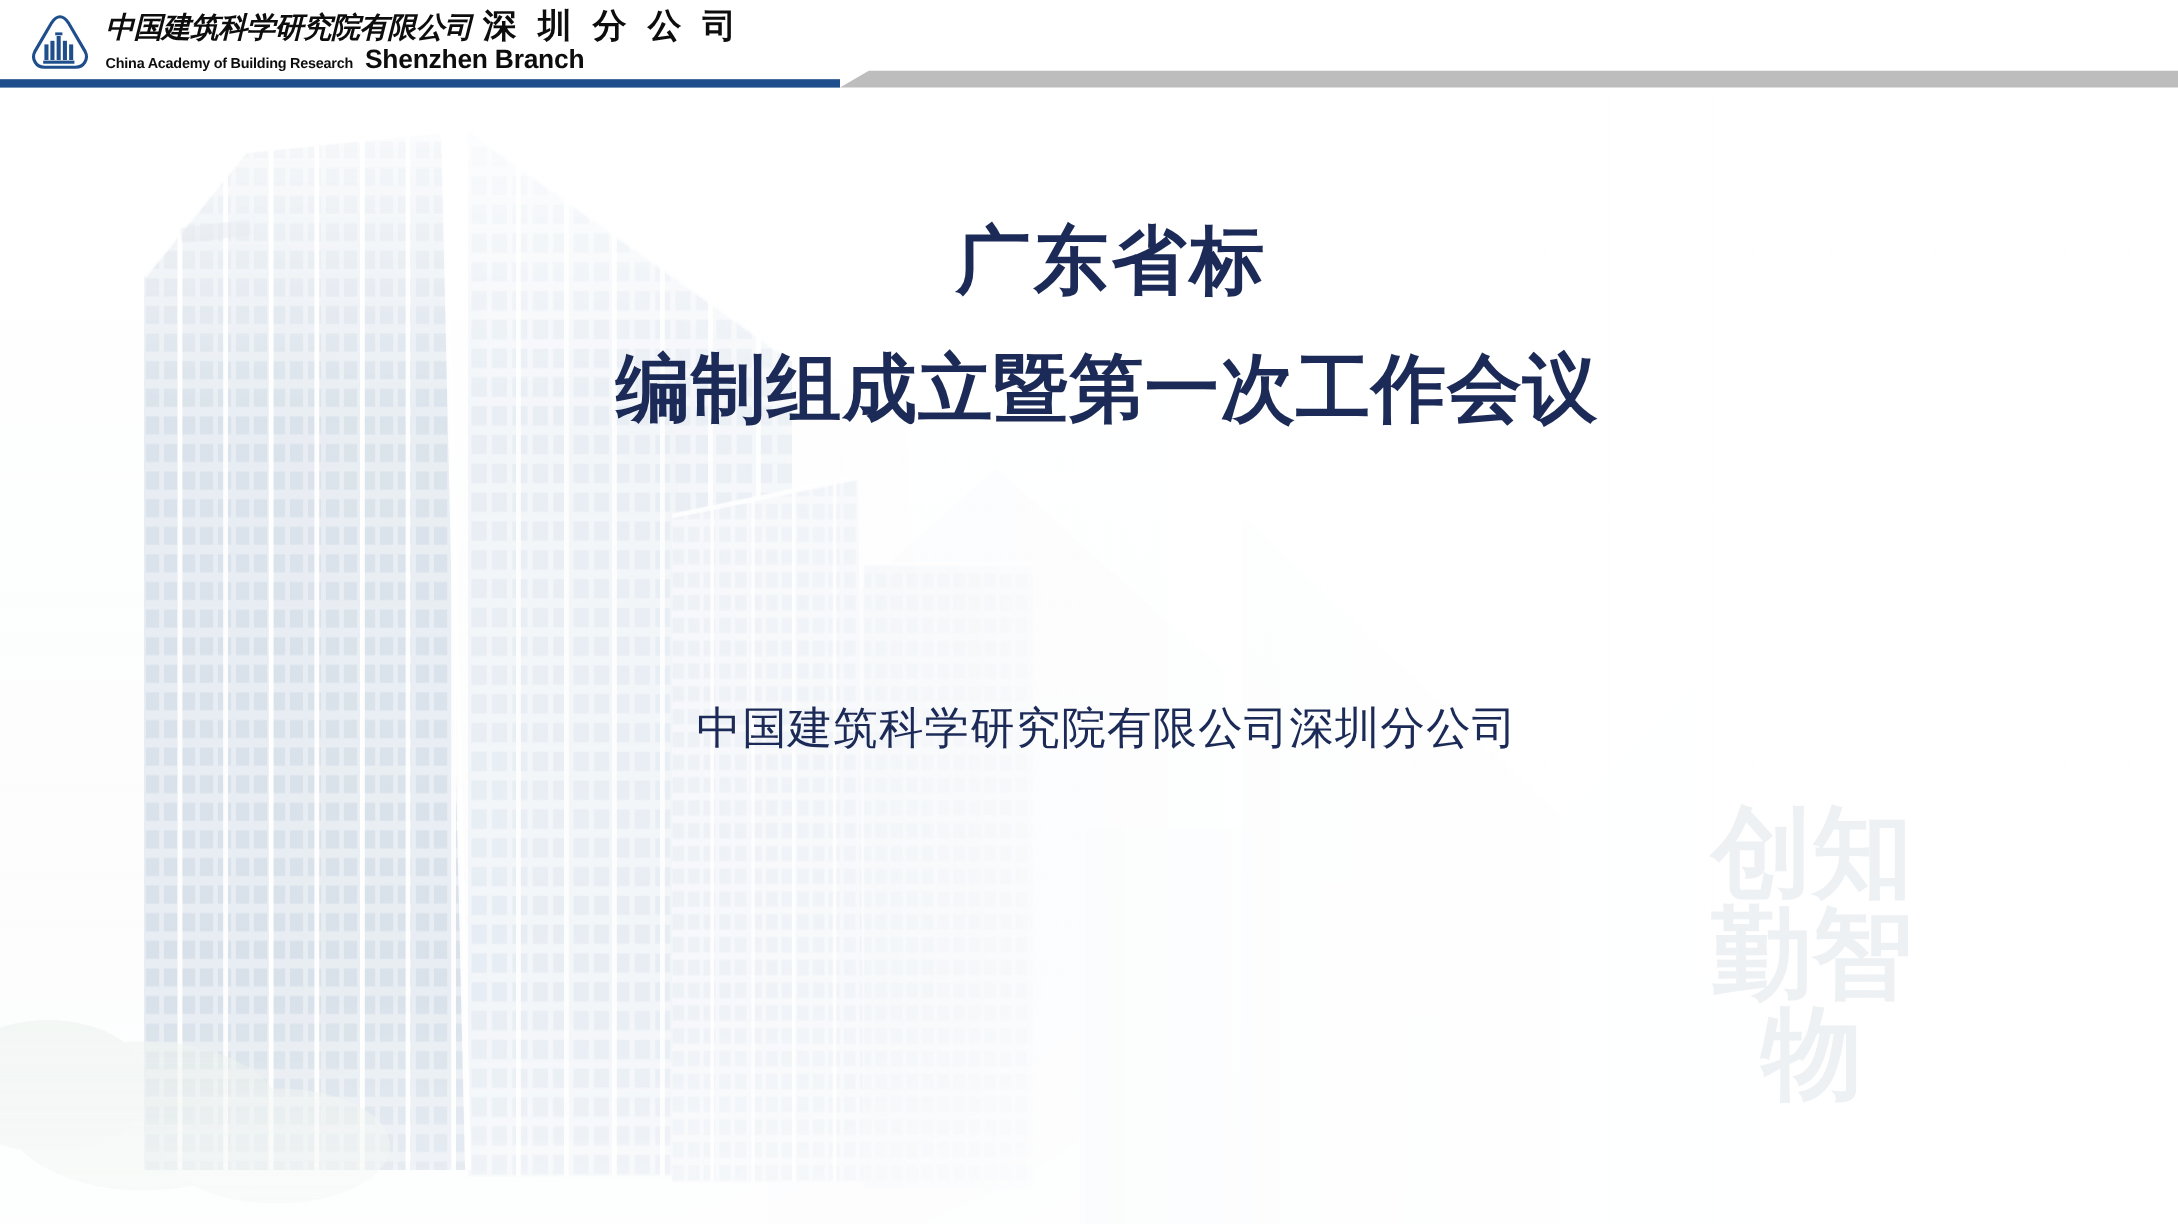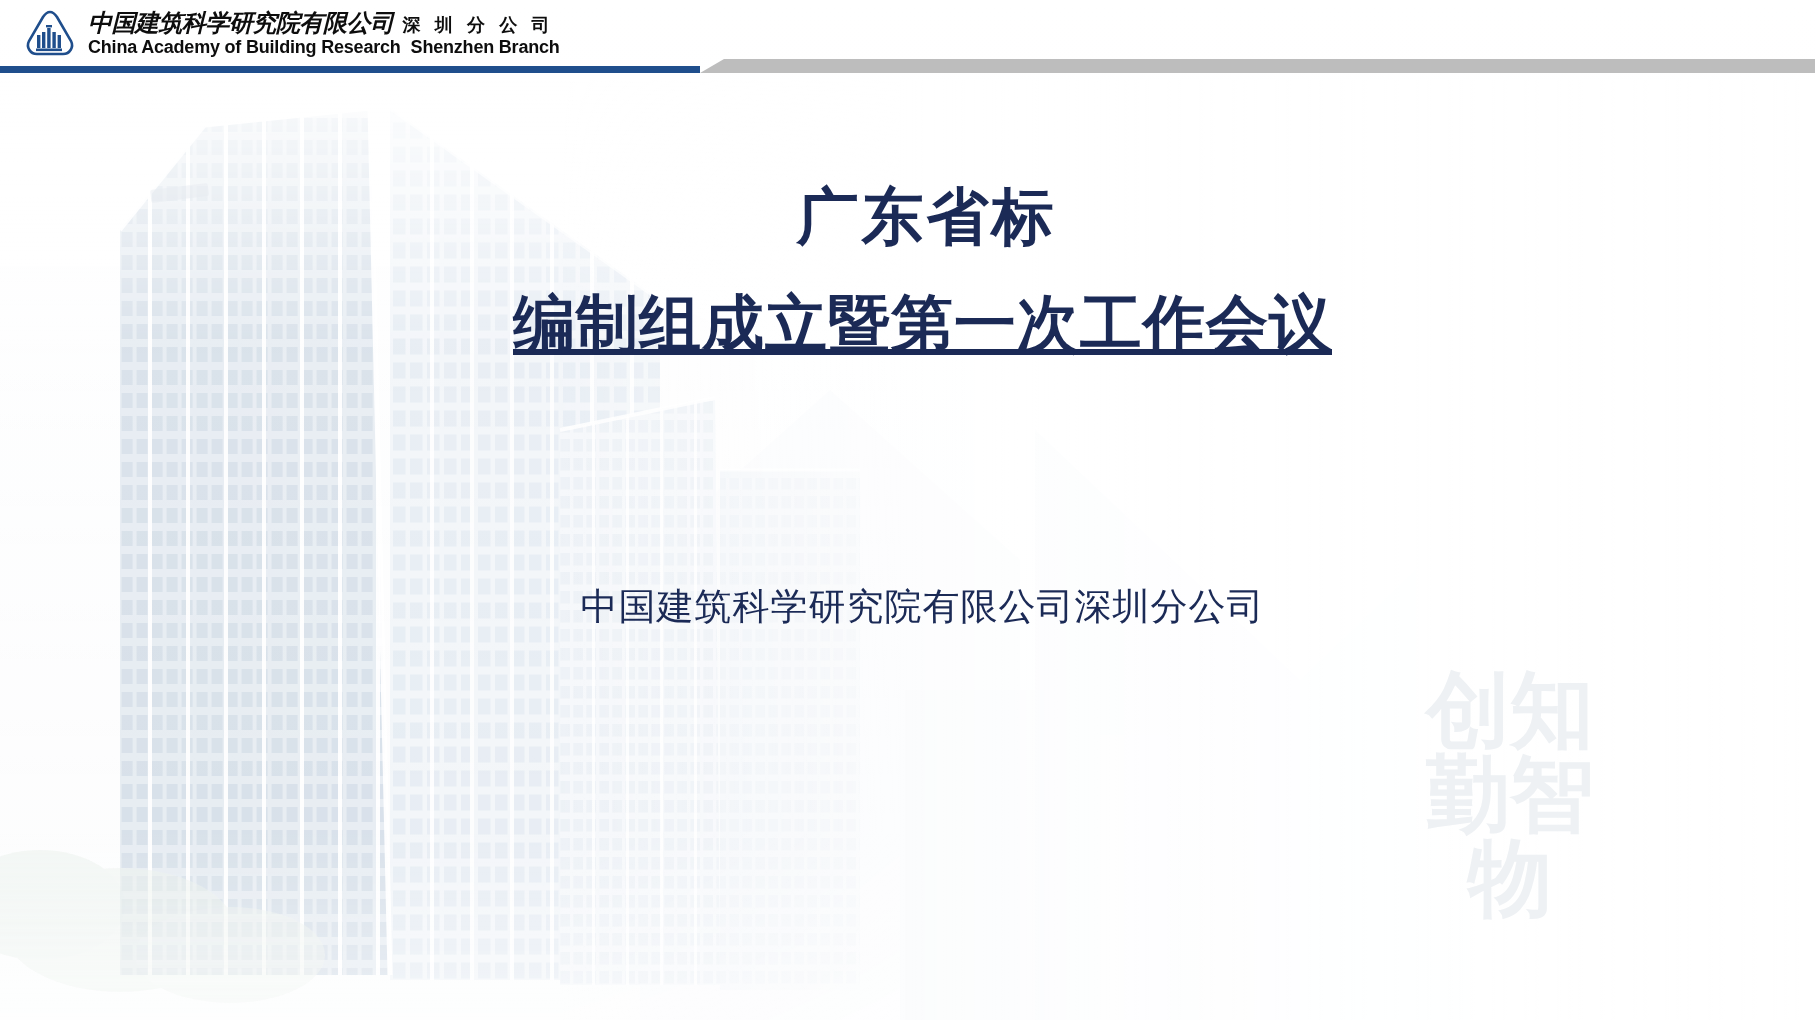--- a/index.html
+++ b/index.html
@@ -64,42 +64,42 @@
   .logo-cn-main {
     font-family: "DejaVu Sans", sans-serif;
     font-size: 24px;
     font-weight: 700;
     font-style: italic;
     color: #0d0d0d;
     letter-spacing: -0.5px;
   }
   .logo-cn-branch {
     font-family: "DejaVu Sans", sans-serif;
-    font-size: 18px;
+    font-size: 28px;
     font-weight: 700;
     color: #0d0d0d;
     letter-spacing: 4px;
   }
   .logo-line-en {
     display: flex;
     align-items: baseline;
     gap: 10px;
     white-space: nowrap;
     margin-top: 3px;
   }
   .logo-en-main {
     font-family: "Liberation Sans", sans-serif;
-    font-size: 18px;
+    font-size: 12px;
     font-weight: 700;
     color: #0d0d0d;
     letter-spacing: -0.2px;
   }
   .logo-en-branch {
     font-family: "Liberation Sans", sans-serif;
-    font-size: 18px;
+    font-size: 22px;
     font-weight: 700;
     color: #0d0d0d;
     letter-spacing: -0.2px;
   }
   .header-band { position: absolute; top: 0; left: 0; width: 100%; height: 80px; }
 
   
   .title-block {
     position: absolute;
     left: 0;
@@ -121,21 +121,21 @@
   .title-main {
     font-family: "DejaVu Sans", sans-serif;
     font-size: 62px;
     font-weight: 700;
     color: #1b2a56;
     letter-spacing: 1px;
     line-height: 1.45;
     margin: 0;
     padding-left: 30px;
   }
-  .title-main-l2 { padding-left: 30px; text-decoration: underline; }
+  .title-main-l2 { padding-left: 30px; }
 
   .subtitle-block {
     position: absolute;
     left: 0;
     top: 565px;
     width: 100%;
     z-index: 30;
     text-align: center;
     padding-left: 30px;
     box-sizing: border-box;

